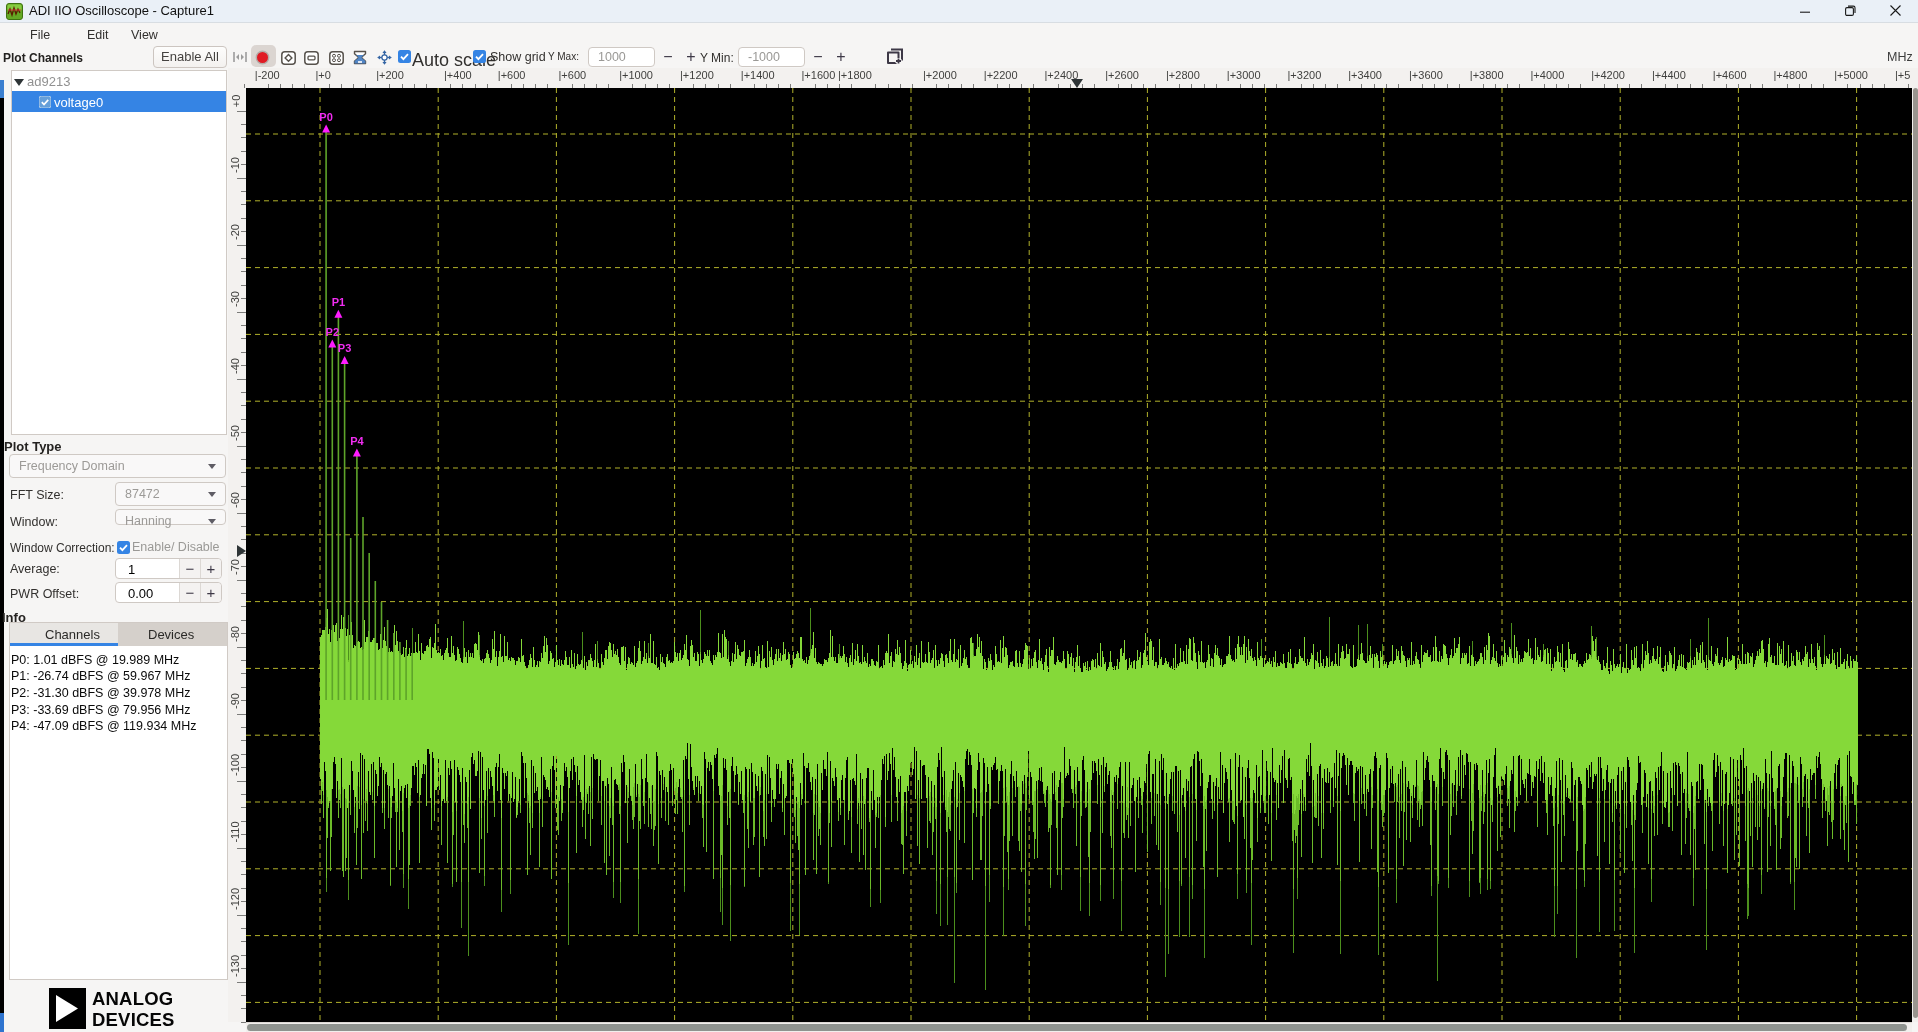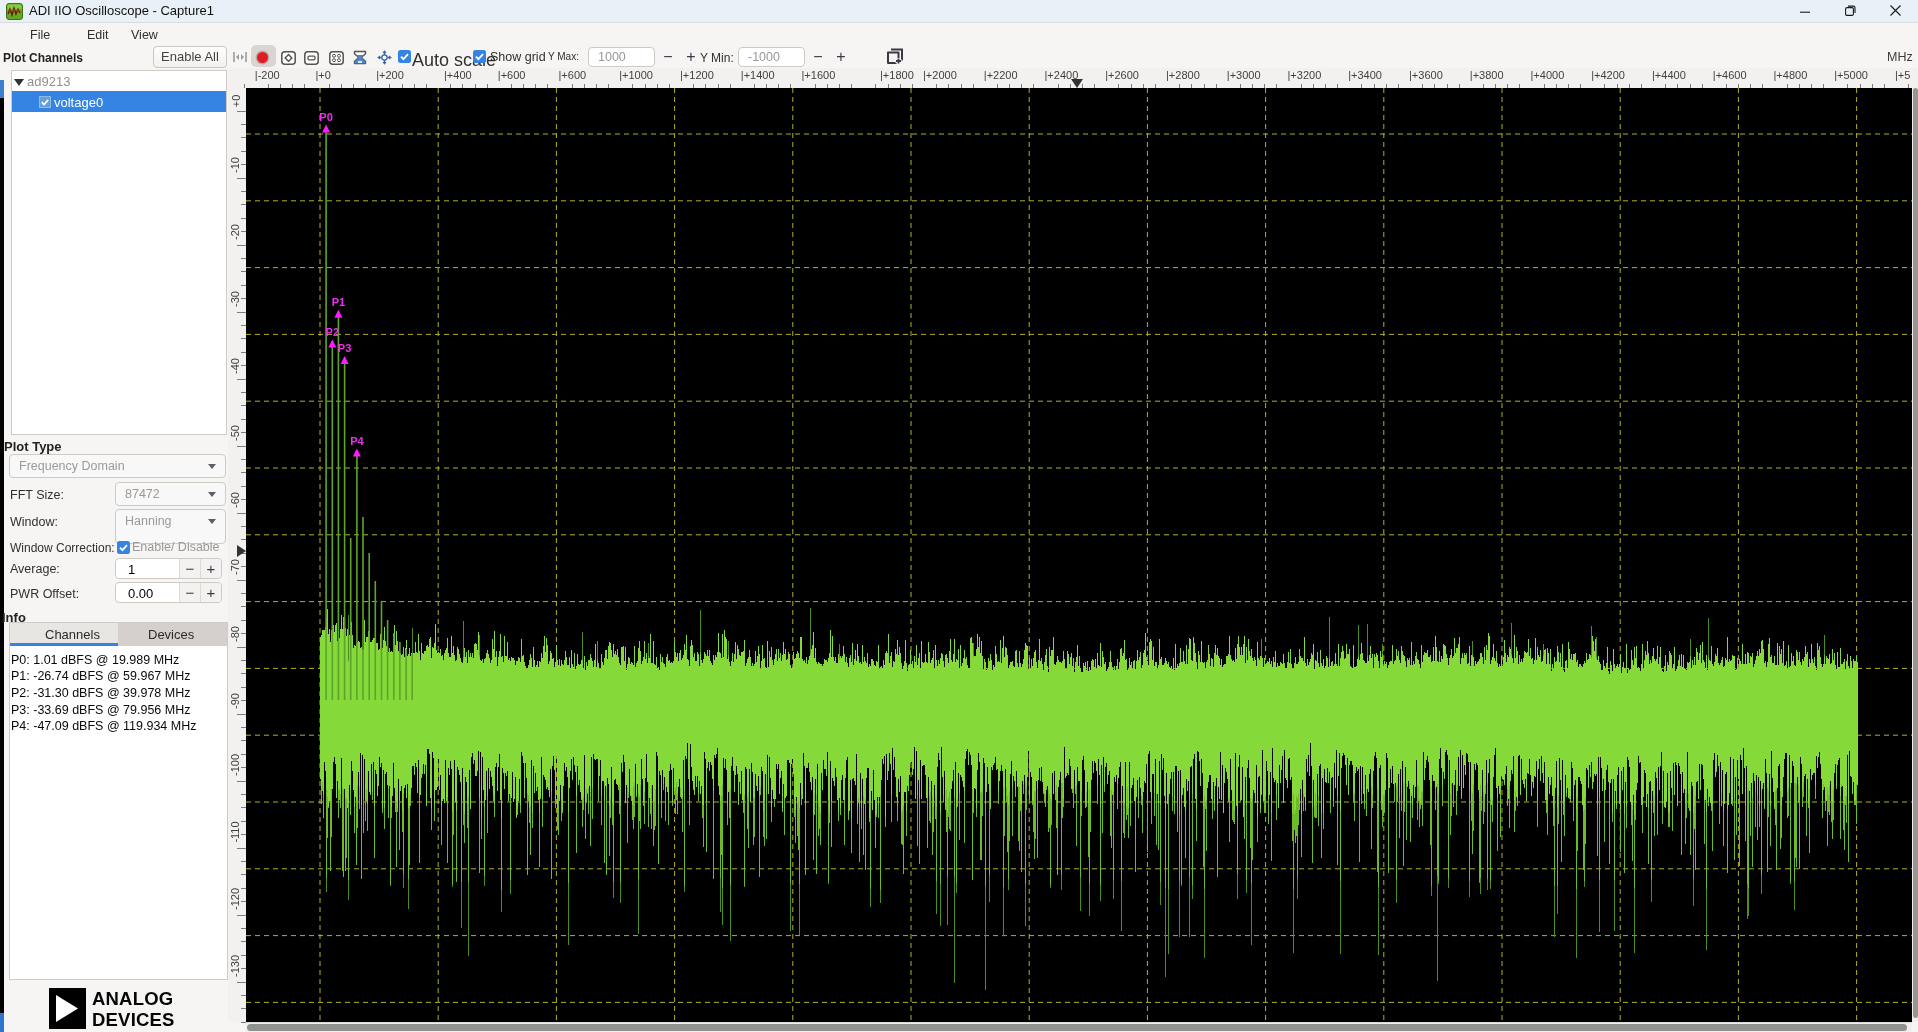--- a/index.html
+++ b/index.html
@@ -70,21 +70,21 @@
 <div class="combo" style="left:9px;top:454px;width:217px;height:24px">
     <span>Frequency Domain</span>
     <i></i>
   </div>
 <div class="lbl" style="left:10px;top:488px">FFT Size:</div>
 <div class="combo" style="left:115px;top:482px;width:111px;height:24px">
     <span>87472</span>
     <i></i>
   </div>
 <div class="lbl" style="left:10px;top:515px">Window:</div>
-<div class="combo" style="left:115px;top:509px;width:111px;height:35px">
+<div class="combo" style="left:115px;top:509px;width:111px;height:16px">
     <span>Hanning</span>
     <i></i>
   </div>
 <div class="lbl" style="left:10px;top:541px;font-size:12px">Window Correction:</div>
 <svg width="13" height="13" style="position:absolute;left:117px;top:541px" viewBox="0 0 13 13">
 <rect width="13" height="13" rx="2.5" fill="#3584e4"></rect>
 <path d="M3 6.6l2.4 2.6 4.6-5" stroke="#fff" stroke-width="1.8" fill="none"></path>
 </svg>
 <div class="glbl" style="left:132px;top:540px">Enable/ Disable</div>
 <div class="lbl" style="left:10px;top:562px">Average:</div>
@@ -298,21 +298,21 @@
 <span class="hlab" style="left:254.8px">|-200</span>
 <span class="hlab" style="left:315.5px">|+0</span>
 <span class="hlab" style="left:376.2px">|+200</span>
 <span class="hlab" style="left:444px">|+400</span>
 <span class="hlab" style="left:497.8px">|+600</span>
 <span class="hlab" style="left:558.5px">|+600</span>
 <span class="hlab" style="left:619.2px">|+1000</span>
 <span class="hlab" style="left:680.0px">|+1200</span>
 <span class="hlab" style="left:740.8px">|+1400</span>
 <span class="hlab" style="left:801.5px">|+1600</span>
-<span class="hlab" style="left:880px">|+1800</span>
+<span class="hlab" style="left:838px">|+1800</span>
 <span class="hlab" style="left:923.0px">|+2000</span>
 <span class="hlab" style="left:983.8px">|+2200</span>
 <span class="hlab" style="left:1044.5px">|+2400</span>
 <span class="hlab" style="left:1105.2px">|+2600</span>
 <span class="hlab" style="left:1166.0px">|+2800</span>
 <span class="hlab" style="left:1226.8px">|+3000</span>
 <span class="hlab" style="left:1287.5px">|+3200</span>
 <span class="hlab" style="left:1348.2px">|+3400</span>
 <span class="hlab" style="left:1409.0px">|+3600</span>
 <span class="hlab" style="left:1469.8px">|+3800</span>

